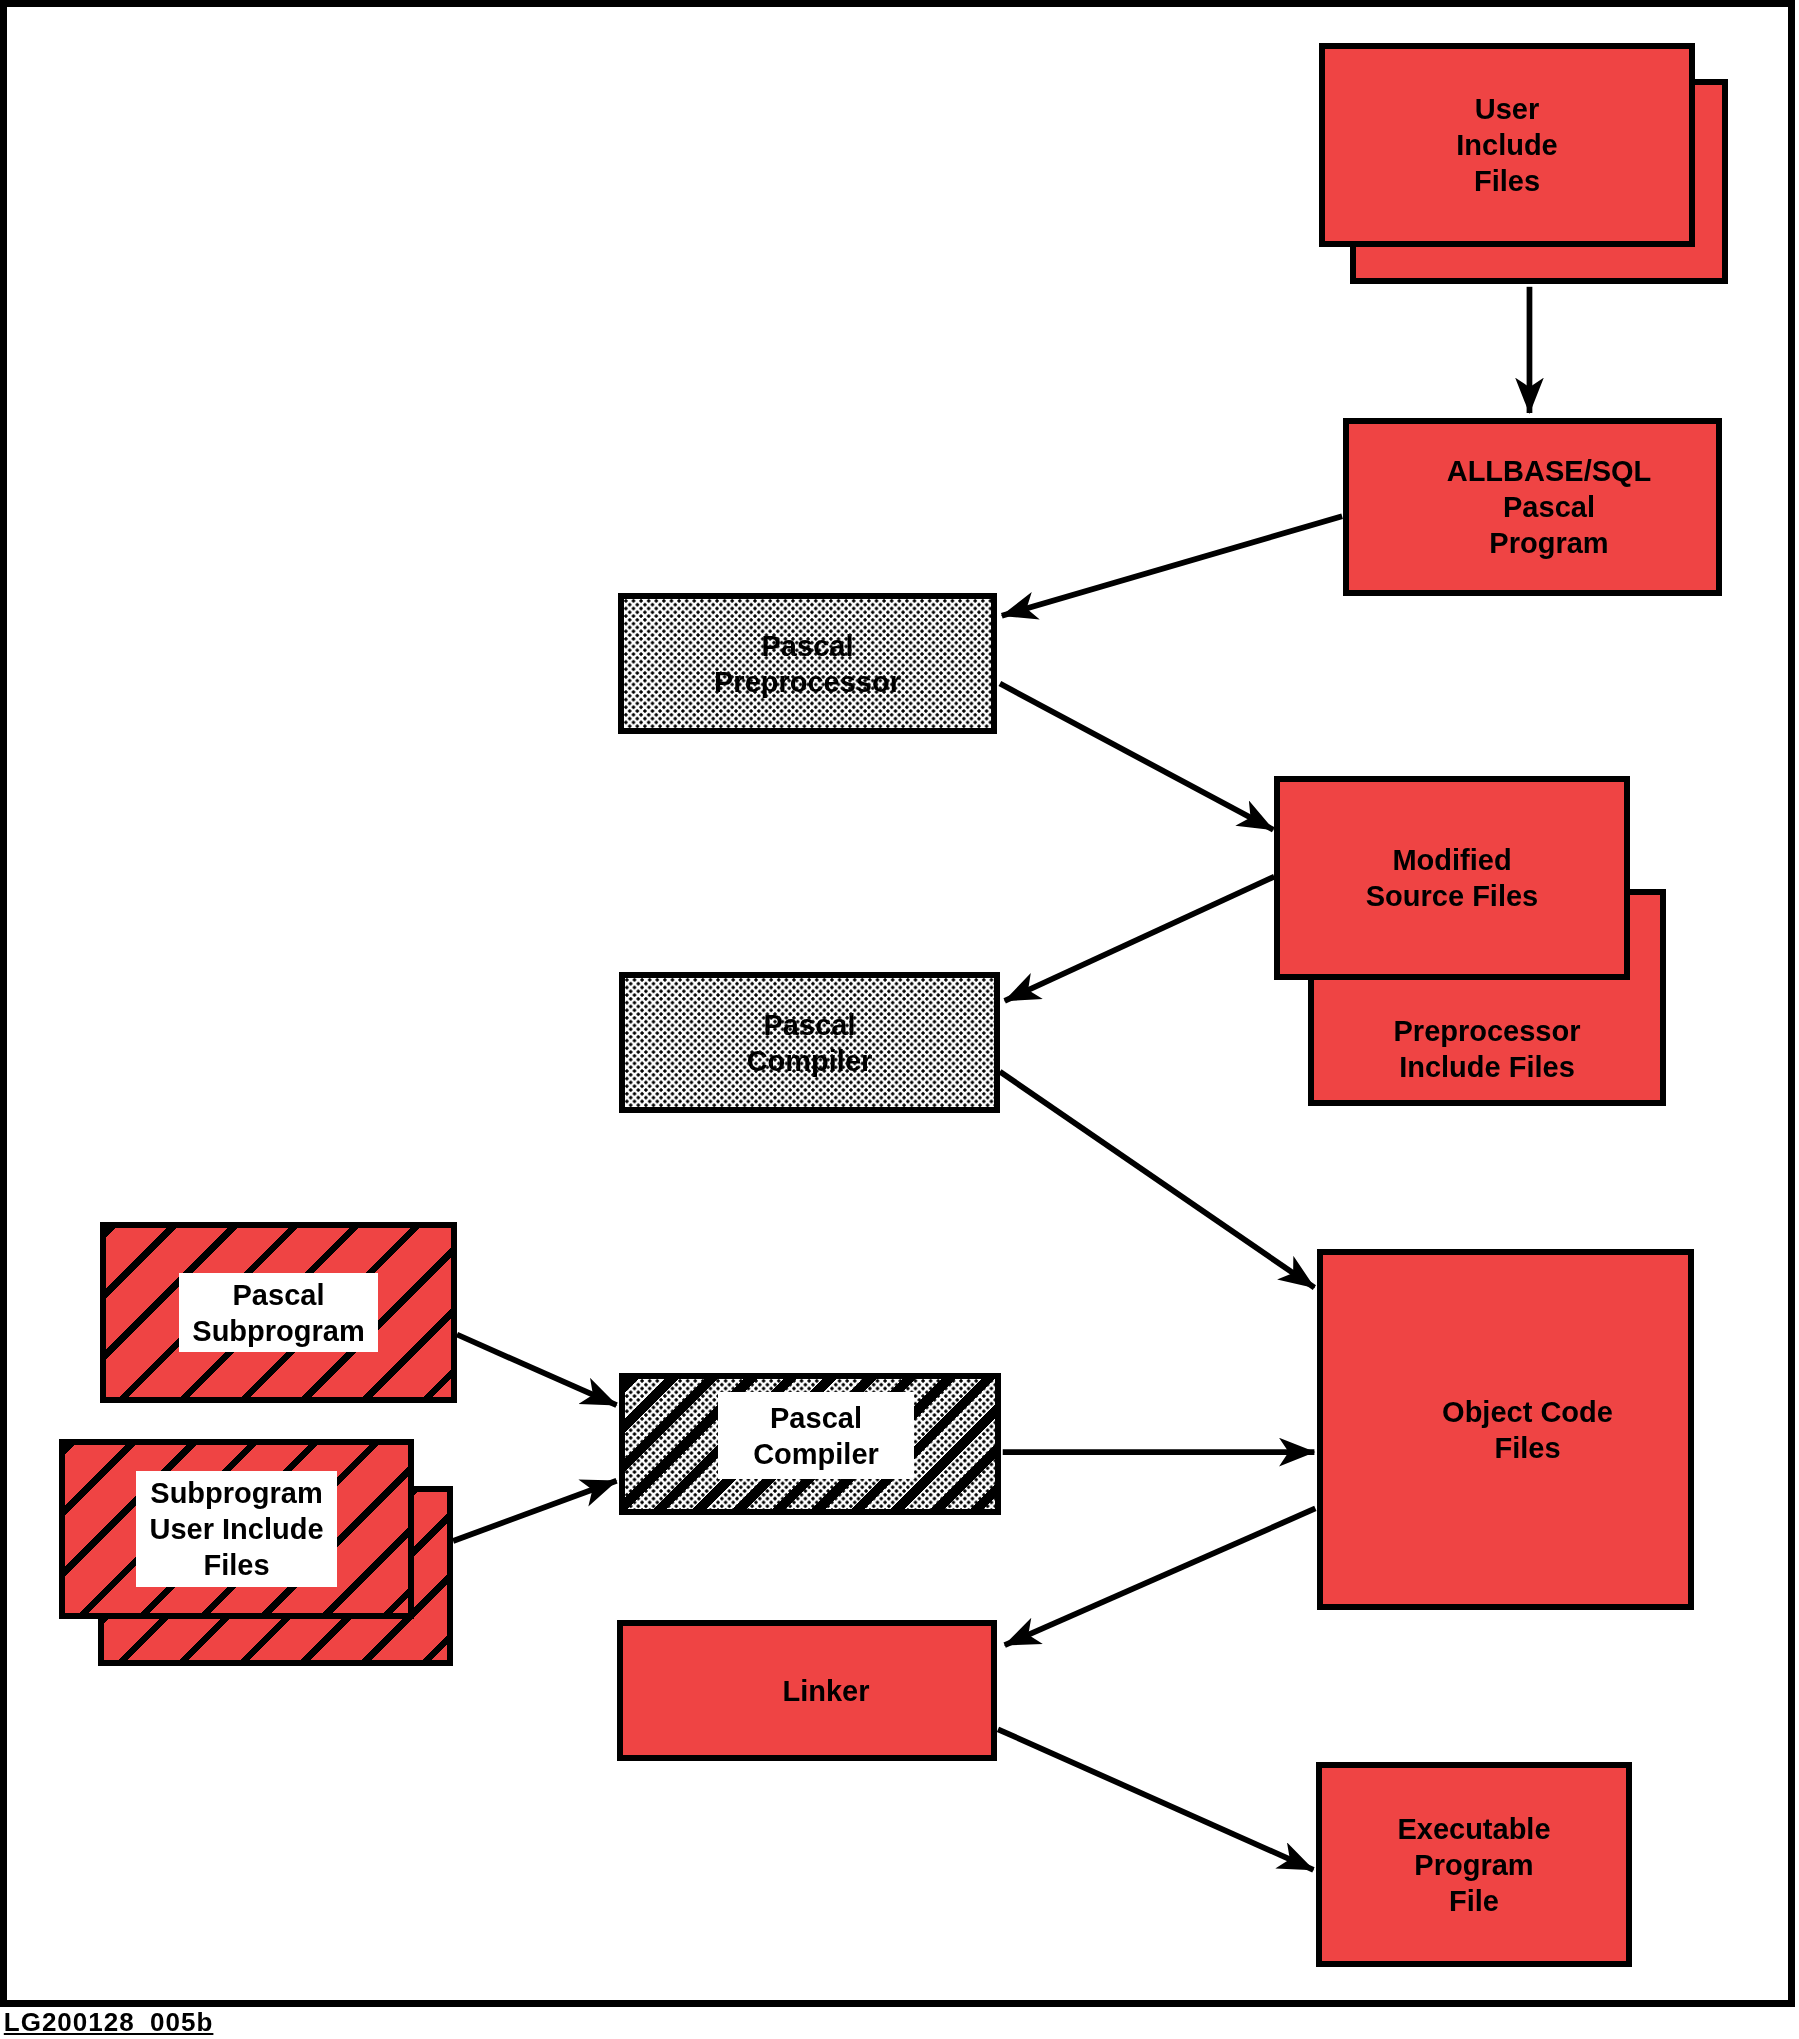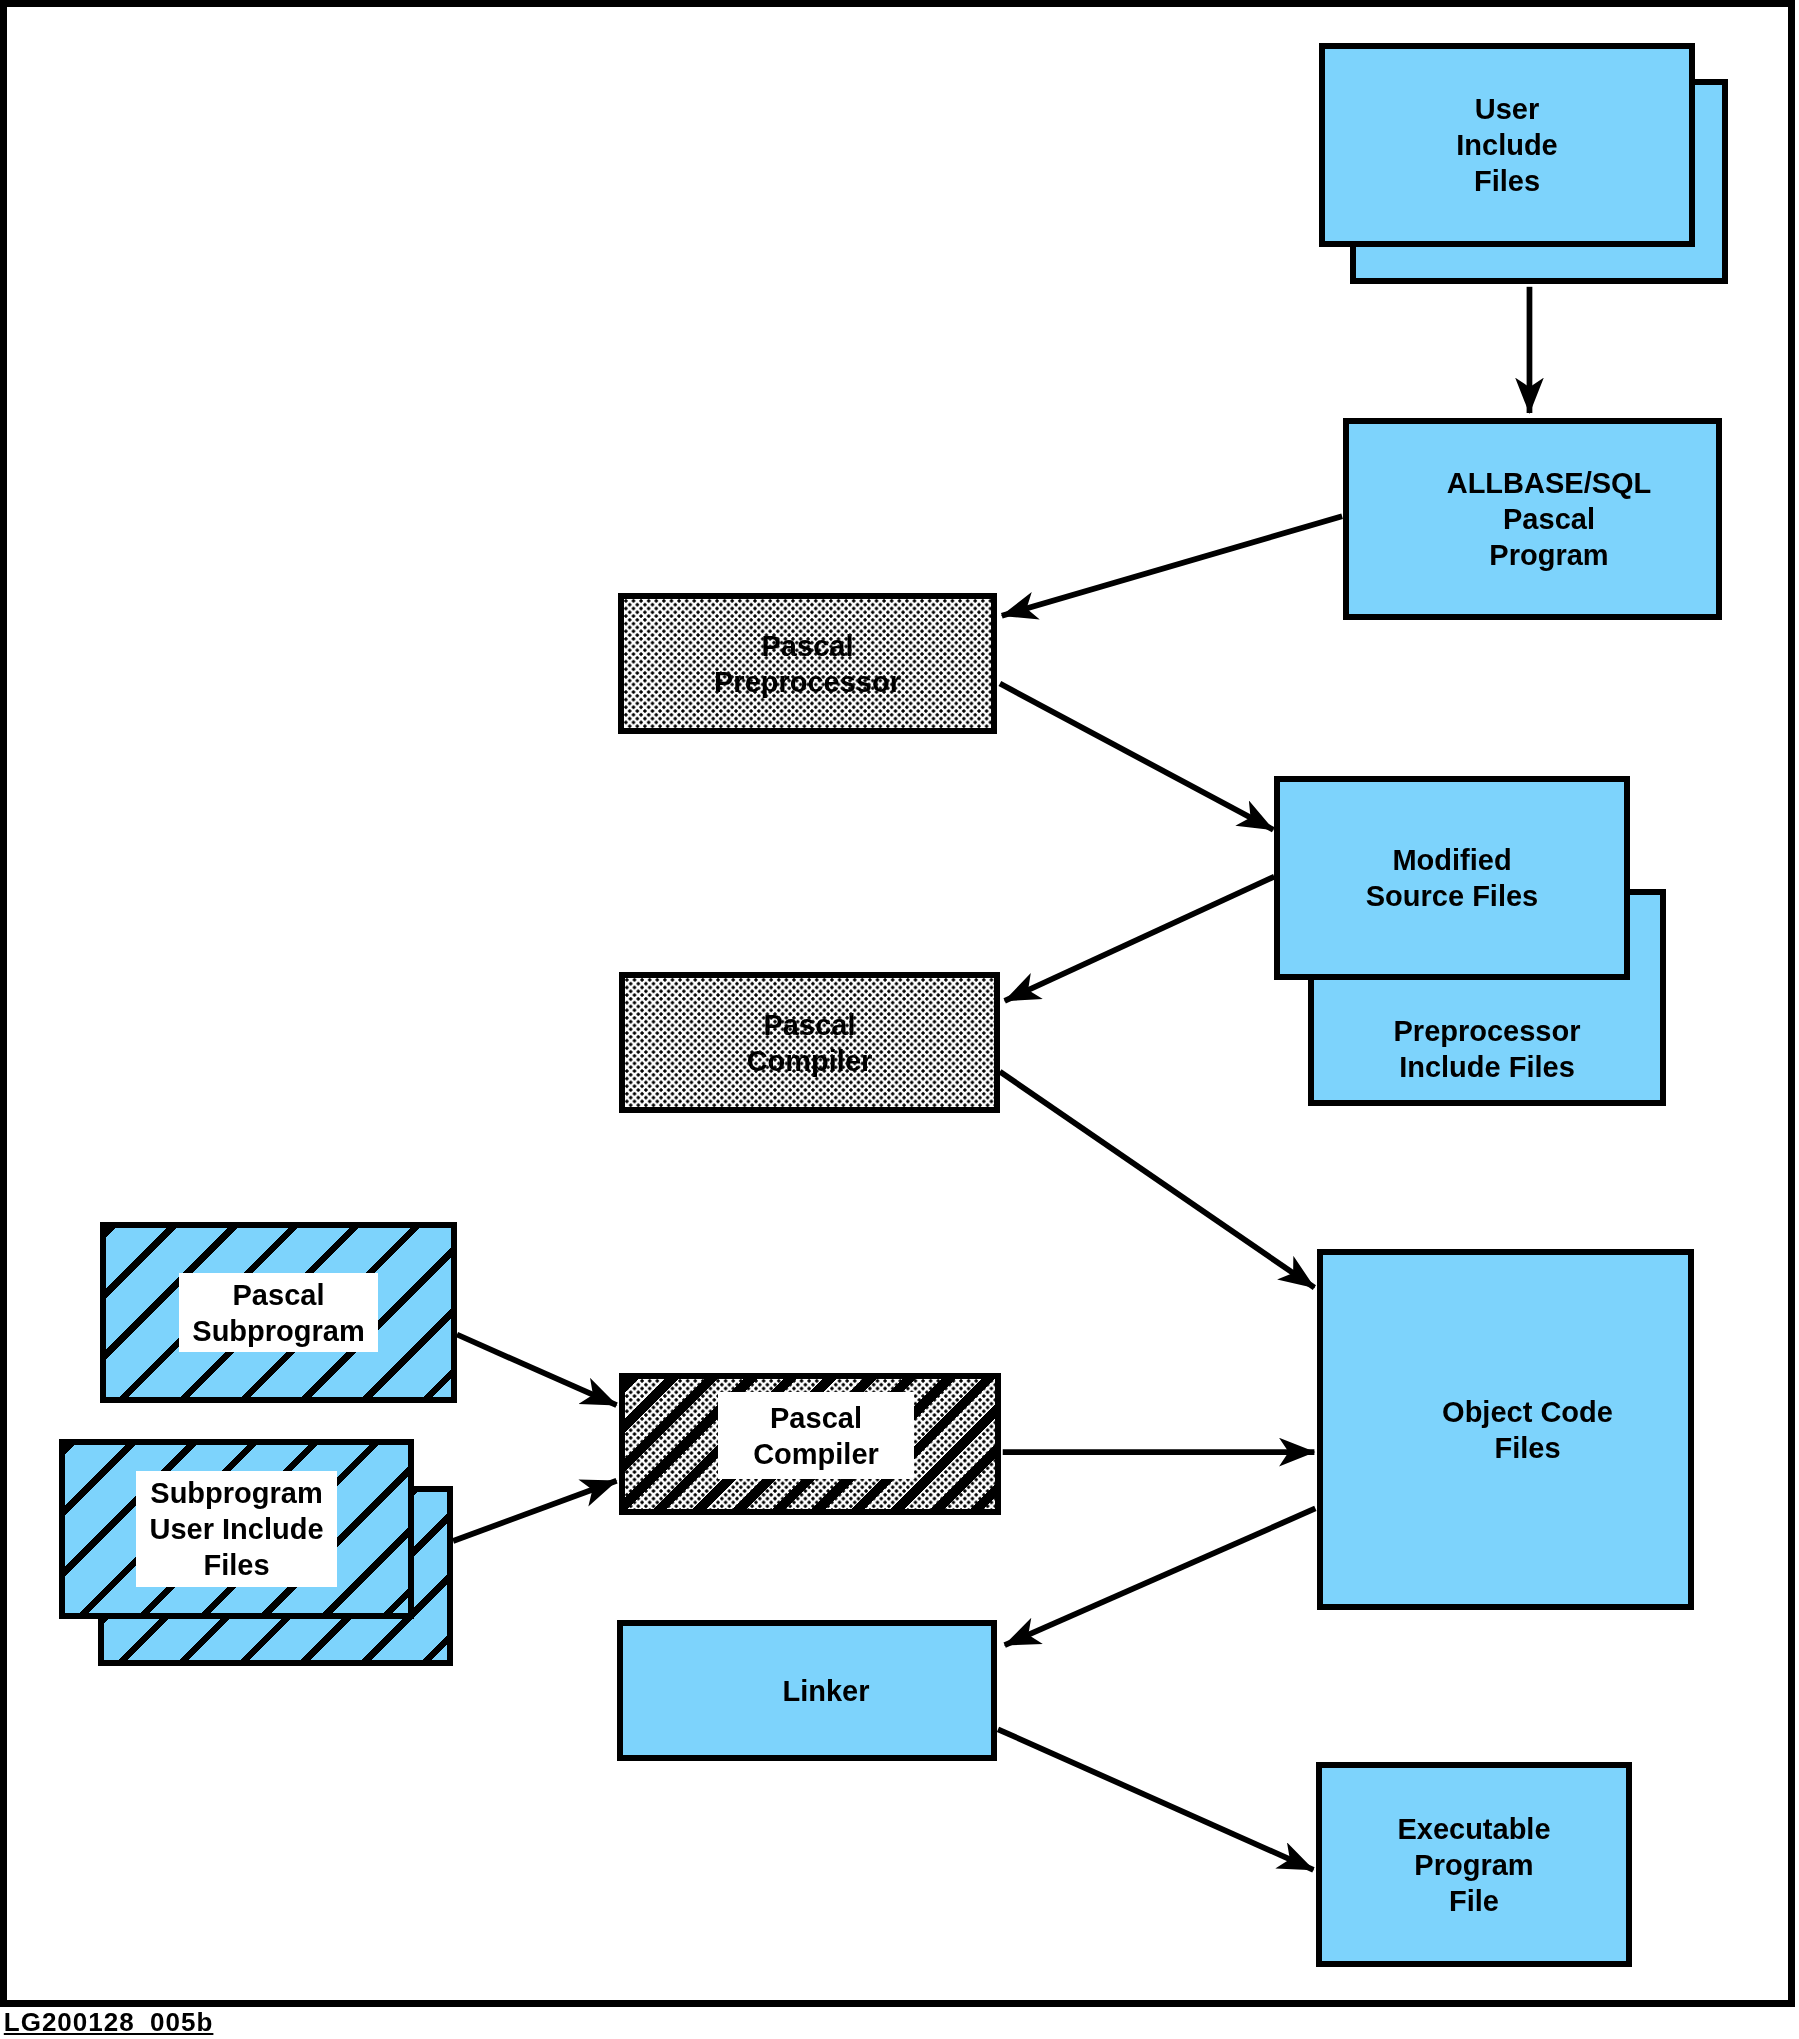--- a/index.html
+++ b/index.html
@@ -10,21 +10,21 @@
     font-family:"Liberation Sans", sans-serif;
     overflow:hidden;
   }
   .frame{
     position:absolute;box-sizing:border-box;
     left:0;top:0;width:1795px;height:2007px;
     border:7.6px solid #000;background:transparent;
   }
   .box{
     position:absolute;box-sizing:border-box;
-    border:6.7px solid #000;background:#7dd3fc;
+    border:6.7px solid #000;background:#ef4444;
     display:flex;align-items:center;justify-content:center;
     text-align:center;color:#000;
     font-weight:700;font-size:29px;line-height:36px;
     white-space:pre-line;
   }
   .stipple{
     background-color:#fdfdfd;
     background-image:
       radial-gradient(circle at 1.9px 1.9px, #000 1.4px, transparent 1.8px),
       radial-gradient(circle at 5.7px 5.7px, #000 1.4px, transparent 1.8px);
@@ -69,21 +69,21 @@
   </div>
 
   <div class="box hatch" style="left:98px;top:1486px;width:355px;height:180px;"></div>
 
   <div class="box" style="left:1319px;top:43px;width:376px;height:204px;">
     <span>User
 Include
 Files</span>
   </div>
 
-  <div class="box" style="left:1343px;top:418px;width:379px;height:202px;padding-left:33px;">
+  <div class="box" style="left:1343px;top:418px;width:379px;height:178px;padding-left:33px;">
     <span>ALLBASE/SQL
 Pascal
 Program</span>
   </div>
 
   <div class="box stipple" style="left:618px;top:593px;width:379px;height:141px;">
     <span>Pascal
 Preprocessor</span>
   </div>
 

